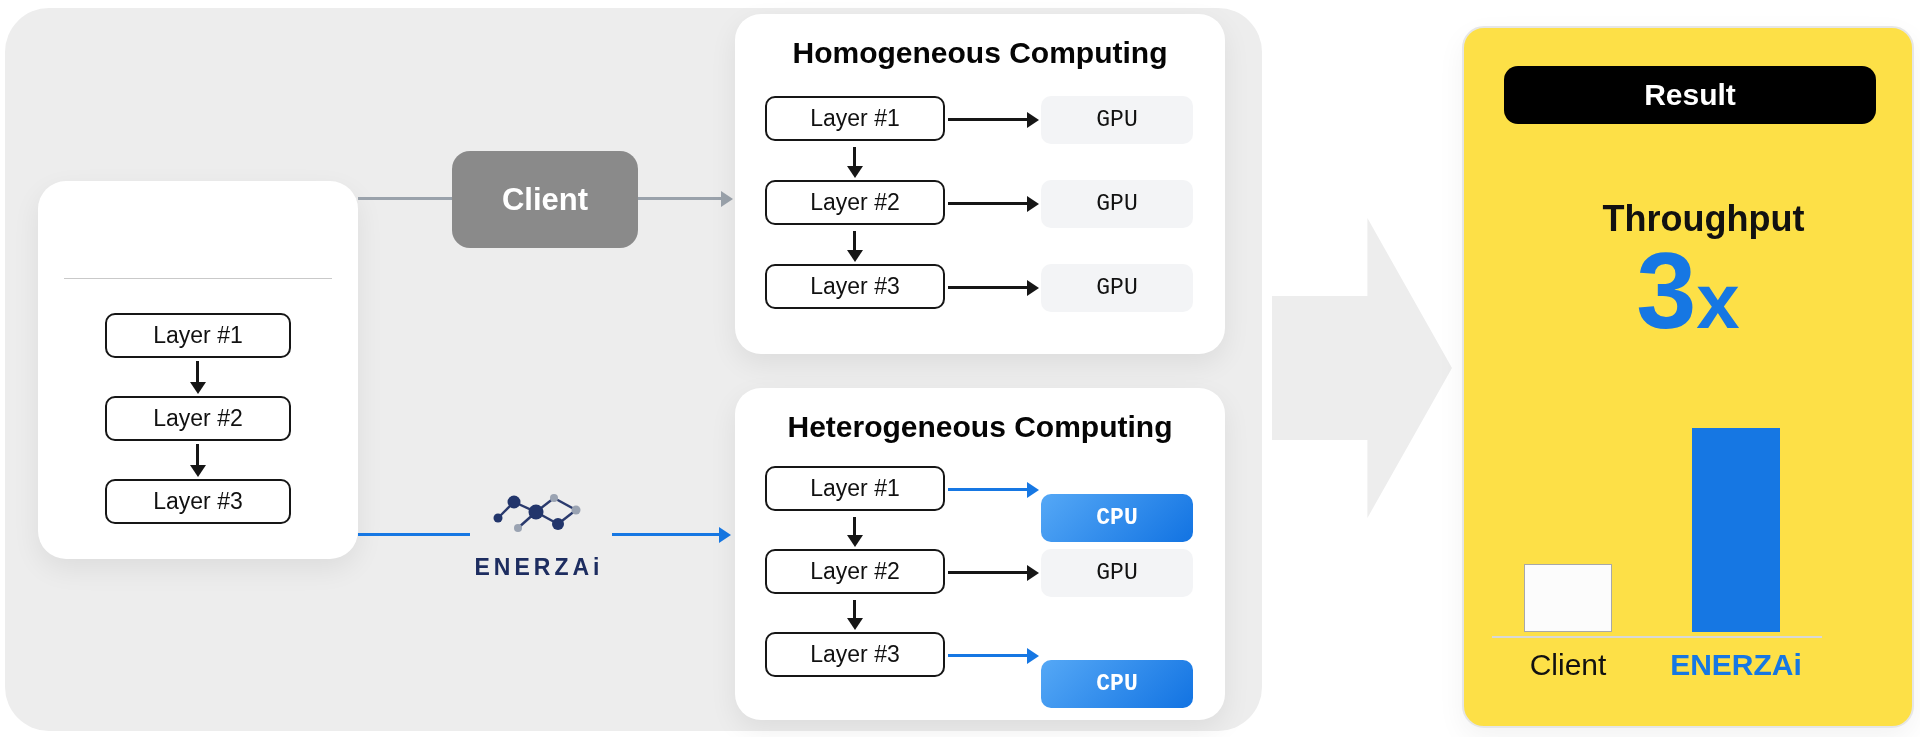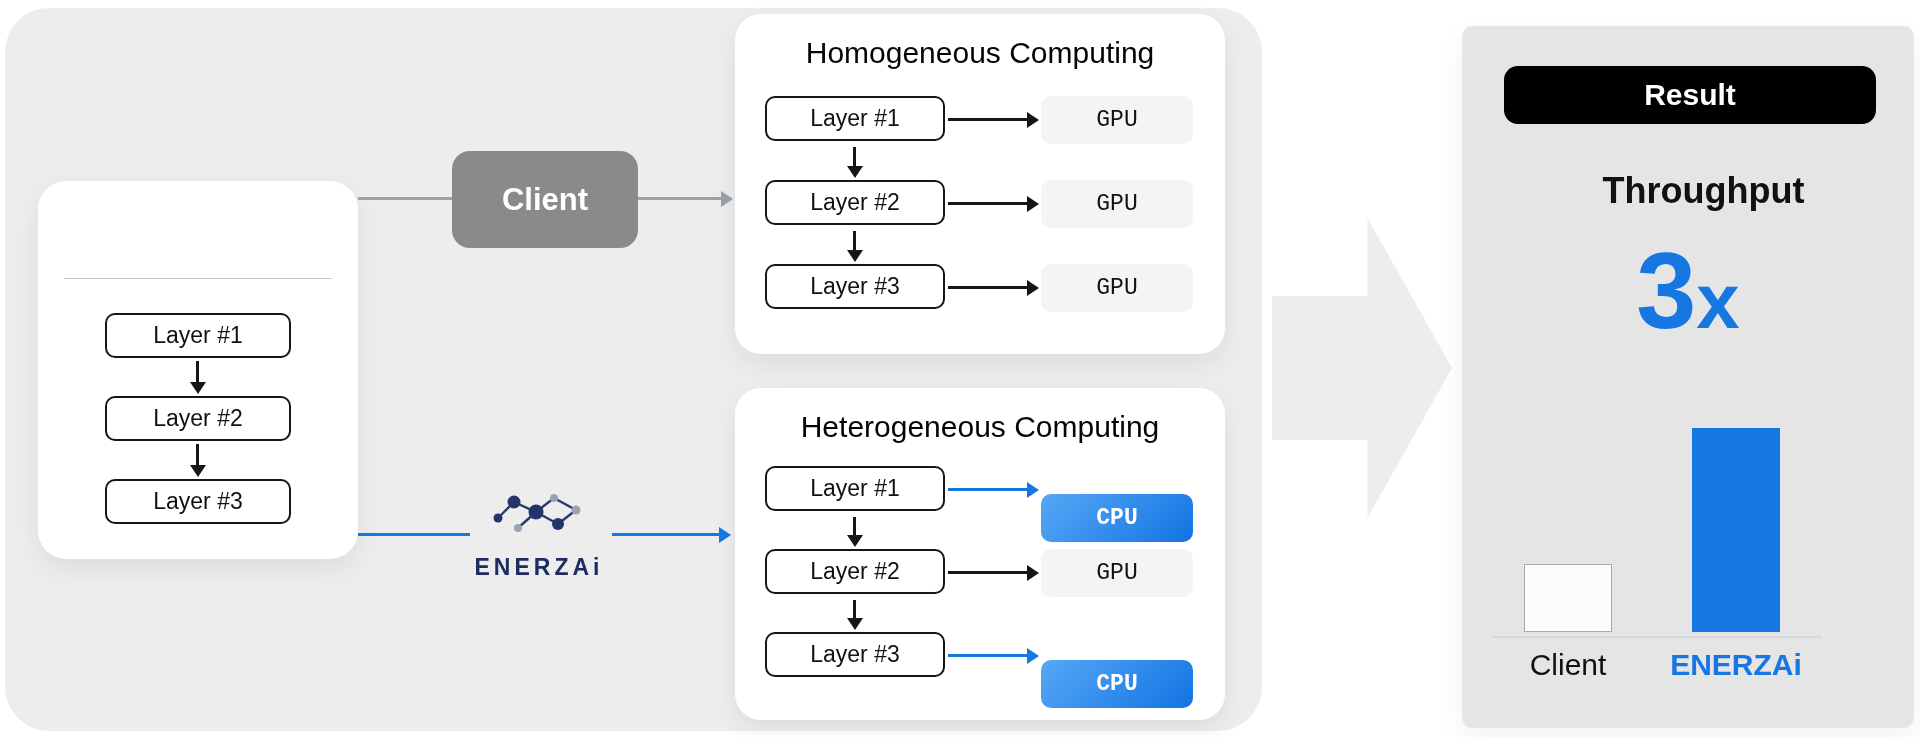--- a/index.html
+++ b/index.html
@@ -50,38 +50,38 @@
   
   .enerzai-logo { position:absolute; left:485px; top:470px; width:98px; height:70px; }
   .enerzai-word { position:absolute; left:454px; top:546px; width:160px; text-align:center;
     font-size:23px; font-weight:800; letter-spacing:4px; color:#1d2d60; }
 
   
   .comp-card { left:730px; width:490px; }
   .comp-homog { top:6px; height:340px; }
   .comp-hetero { top:380px; height:332px; }
   .comp-title { position:absolute; top:22px; left:0; width:100%; text-align:center;
-    font-size:30px; font-weight:400; color:#050505; }
+    font-size:30px; font-weight:700; color:#050505; }
   .comp-card .layer-box { left:30px; width:180px; }
   .target-box { position:absolute; left:306px; width:152px; height:48px; border-radius:10px;
     display:flex; align-items:center; justify-content:center; font-size:23px;font-family:Liberation Mono, monospace; }
   .target-gpu { background:#f3f4f6; color:#111; font-weight:500; }
   .target-cpu { background:linear-gradient(135deg,#55a8f6 0%,#1273e2 100%); color:#fff; font-weight:700;margin-top:28px; }
 
   
   .big-arrow { position:absolute; left:1272px; top:218px; width:180px; height:300px; background:#ededed;
     clip-path:polygon(0 26%, 53% 26%, 53% 0, 100% 50%, 53% 100%, 53% 74%, 0 74%); }
 
   
   .result-card { position:absolute; left:1462px; top:26px; width:452px; height:702px;
-    background:#e5e5e5; border:2px solid #e6e6e6; border-radius:10px; box-shadow:0 10px 28px rgba(0,0,0,0.05); }
+    background:#fde047; border:2px solid #e6e6e6; border-radius:22px; box-shadow:0 10px 28px rgba(0,0,0,0.05); }
   .result-badge { position:absolute; left:40px; top:38px; width:372px; height:58px; background:#000;
     border-radius:14px; display:flex; align-items:center; justify-content:center;
     color:#fff; font-size:30px; font-weight:700; }
-  .metric-label { position:absolute; top:142px; left:0; width:100%; text-align:center;
+  .metric-label { position:absolute; top:170px; left:0; width:100%; text-align:center;
     font-size:36px; font-weight:700; color:#111;padding-left:31px; }
   .multiplier { position:absolute; top:198px; left:0; width:100%; height:140px;
     display:flex; align-items:baseline; justify-content:center; color:#1677e3; }
   .multiplier .num { font-size:108px; font-weight:700; line-height:1.2; }
   .multiplier .unit { font-size:78px; font-weight:600; }
 
   .chart-baseline { position:absolute; left:28px; top:608px; width:330px; height:2px; background:#d8d8d8; }
   .bar { position:absolute; bottom:94px; width:88px; }
   .bar-client { left:60px; background:#fcfcfc; border:1.5px solid #a8a8a8; }
   .bar-enerzai { left:228px; background:#1677e3; }

